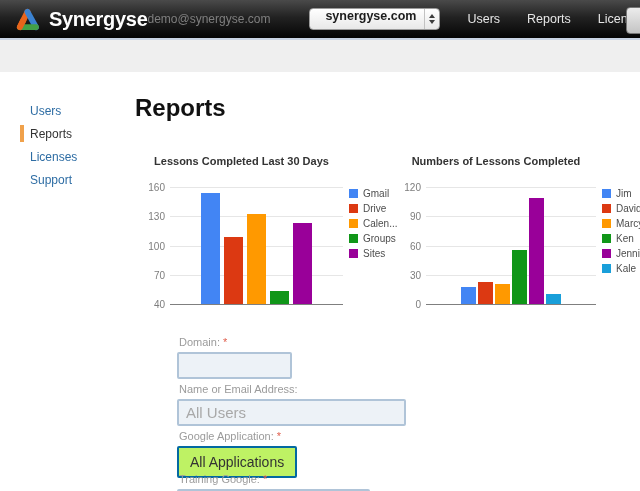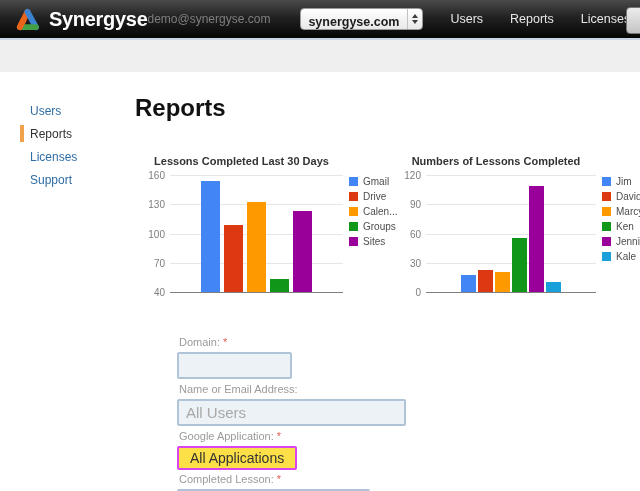--- a/index.html
+++ b/index.html
@@ -8,23 +8,23 @@
 
   
   .header{position:absolute;left:0;top:0;width:640px;height:38px;
           background:linear-gradient(180deg,#4a4a4a 0%,#222 45%,#050505 100%);
           display:flex;align-items:center;padding:0 14px;box-sizing:border-box;}
   .hairline{position:absolute;left:0;top:38px;width:640px;height:2px;background:#c9d4e4;}
   .band{position:absolute;left:0;top:40px;width:640px;height:32px;background:#efefef;}
   .logo{display:flex;align-items:center;margin-right:8px;cursor:pointer;}
   .brand{color:#fff;font-size:20px;font-weight:bold;letter-spacing:-0.3px;cursor:pointer;}
   .hspacer{flex:1;}
-  .account-email{color:#7f7f7f;font-size:12px;margin-right:30px;}
+  .account-email{color:#7f7f7f;font-size:12px;margin-right:39px;}
   .domain-select{height:20px;background:linear-gradient(#fff,#e8e8e8);border:1px solid #9a9a9a;
-          border-radius:4px;display:flex;align-items:flex-end;padding-left:7px;cursor:pointer;}
+          border-radius:4px;display:flex;align-items:flex-start;padding-left:15px;cursor:pointer;}
   .domain-select .val{font-size:12.5px;font-weight:bold;color:#1c1c1c;padding-right:8px;}
   .stepper{height:100%;width:14px;border-left:1px solid #c2c2c2;display:flex;flex-direction:column;
           align-items:center;justify-content:center;gap:2px;}
   .tri-up{width:0;height:0;border-left:3px solid transparent;border-right:3px solid transparent;
           border-bottom:4px solid #3c3c3c;}
   .tri-down{width:0;height:0;border-left:3px solid transparent;border-right:3px solid transparent;
           border-top:4px solid #3c3c3c;}
   .nav-item{color:#e6e6e6;font-size:12.5px;margin-left:27px;cursor:pointer;}
   .partial-btn{position:absolute;right:-12px;top:7px;width:24px;height:25px;border-radius:4px;
           background:linear-gradient(#ececec,#c4c4c4);border:1px solid #777;}
@@ -36,21 +36,21 @@
   .side-item.active{color:#333;}
   .side-marker{position:absolute;left:20px;top:2px;width:4px;height:17px;background:#f0a14b;}
 
   
   .page-title{position:absolute;left:135px;top:94px;font-size:24px;font-weight:bold;color:#111;}
 
   
   .chart{position:absolute;top:155px;}
   #chart-0{left:140px;}
   #chart-1{left:396px;}
-  .chart-title{font-size:11px;font-weight:bold;color:#333;text-align:center;height:13px;margin-bottom:8px;}
+  .chart-title{font-size:11px;font-weight:bold;color:#333;text-align:center;height:13px;margin-bottom:20px;}
   #chart-0 .chart-title{width:203px;}
   #chart-1 .chart-title{width:200px;}
   .chart-body{display:flex;}
   .yaxis{position:relative;width:30px;height:117px;}
   .ytick{position:absolute;right:5px;font-size:10px;color:#7d7d7d;line-height:10px;}
   .plot{position:relative;height:117px;}
   #chart-0 .plot{width:173px;}
   #chart-1 .plot{width:170px;}
   .gridline{position:absolute;left:0;width:100%;height:1px;background:#e6e6e6;}
   .gridline.baseline{background:#7f7f7f;z-index:3;}
@@ -72,22 +72,22 @@
   .field-0{top:3px;}  .field-1{top:50px;}  .field-2{top:97px;}  .field-3{top:140px;}
   .field-label{display:block;font-size:11px;color:#9b9b9b;margin:0 0 4px 2px;}
   .req{color:#e0604f;margin-left:3px;}
   .text-input{display:block;box-sizing:border-box;height:27px;background:#edf2f7;
         border:2px solid #b0c4d8;border-radius:2px;font-family:"Liberation Sans",sans-serif;
         font-size:15px;color:#444;padding:0 7px;outline:none;}
   .text-input::placeholder{color:#a8a8a8;}
   .field-0 .text-input{width:115px;}
   .field-1 .text-input{width:229px;}
   .field-3 .text-input{width:193px;}
-  .select-btn{display:block;box-sizing:border-box;height:24px;background:#fde047;
-        border:2px solid #d946ef;border-radius:2px;font-family:"Liberation Sans",sans-serif;
+  .select-btn{display:block;box-sizing:border-box;height:32px;background:#bef264;
+        border:2px solid #0369a1;border-radius:2px;font-family:"Liberation Sans",sans-serif;
         font-size:14px;color:#333;padding:0 11px;cursor:pointer;}
 </style>
 </head>
 <body>
 
 <div class="screen">
 
   <div class="header">
     <span class="logo">
       <svg width="27" height="27" viewBox="0 0 32 32">
@@ -235,18 +235,18 @@
       </div>
       <div class="field field-1">
         <label class="field-label"><span>Name or Email Address:</span></label>
         <input class="text-input" type="text" placeholder="All Users" style="">
       </div>
       <div class="field field-2">
         <label class="field-label"><span>Google Application:</span><span class="req">*</span></label>
         <button class="select-btn">All Applications</button>
       </div>
       <div class="field field-3">
-        <label class="field-label"><span>Completed Lesson:</span><span class="req">*</span></label>
+        <label class="field-label"><span>Training Google:</span><span class="req">*</span></label>
         <input class="text-input" type="text" style="">
       </div>
     </div>
 
 </div>
 
 </body></html>

